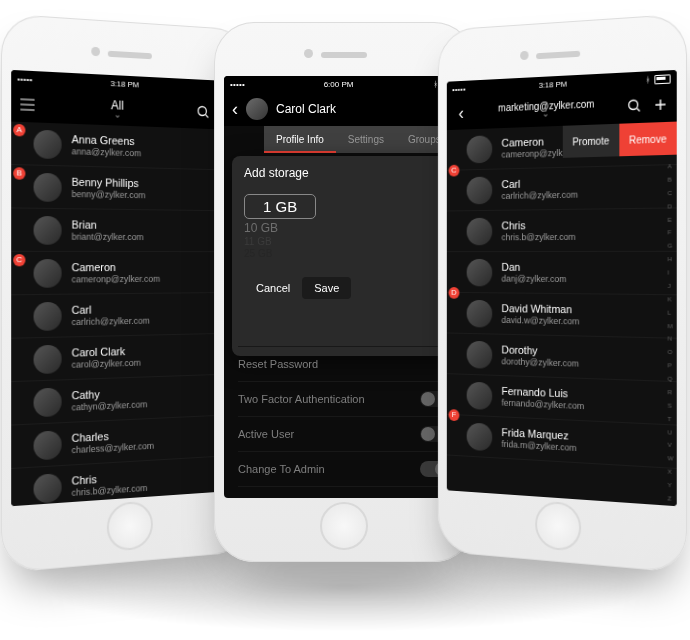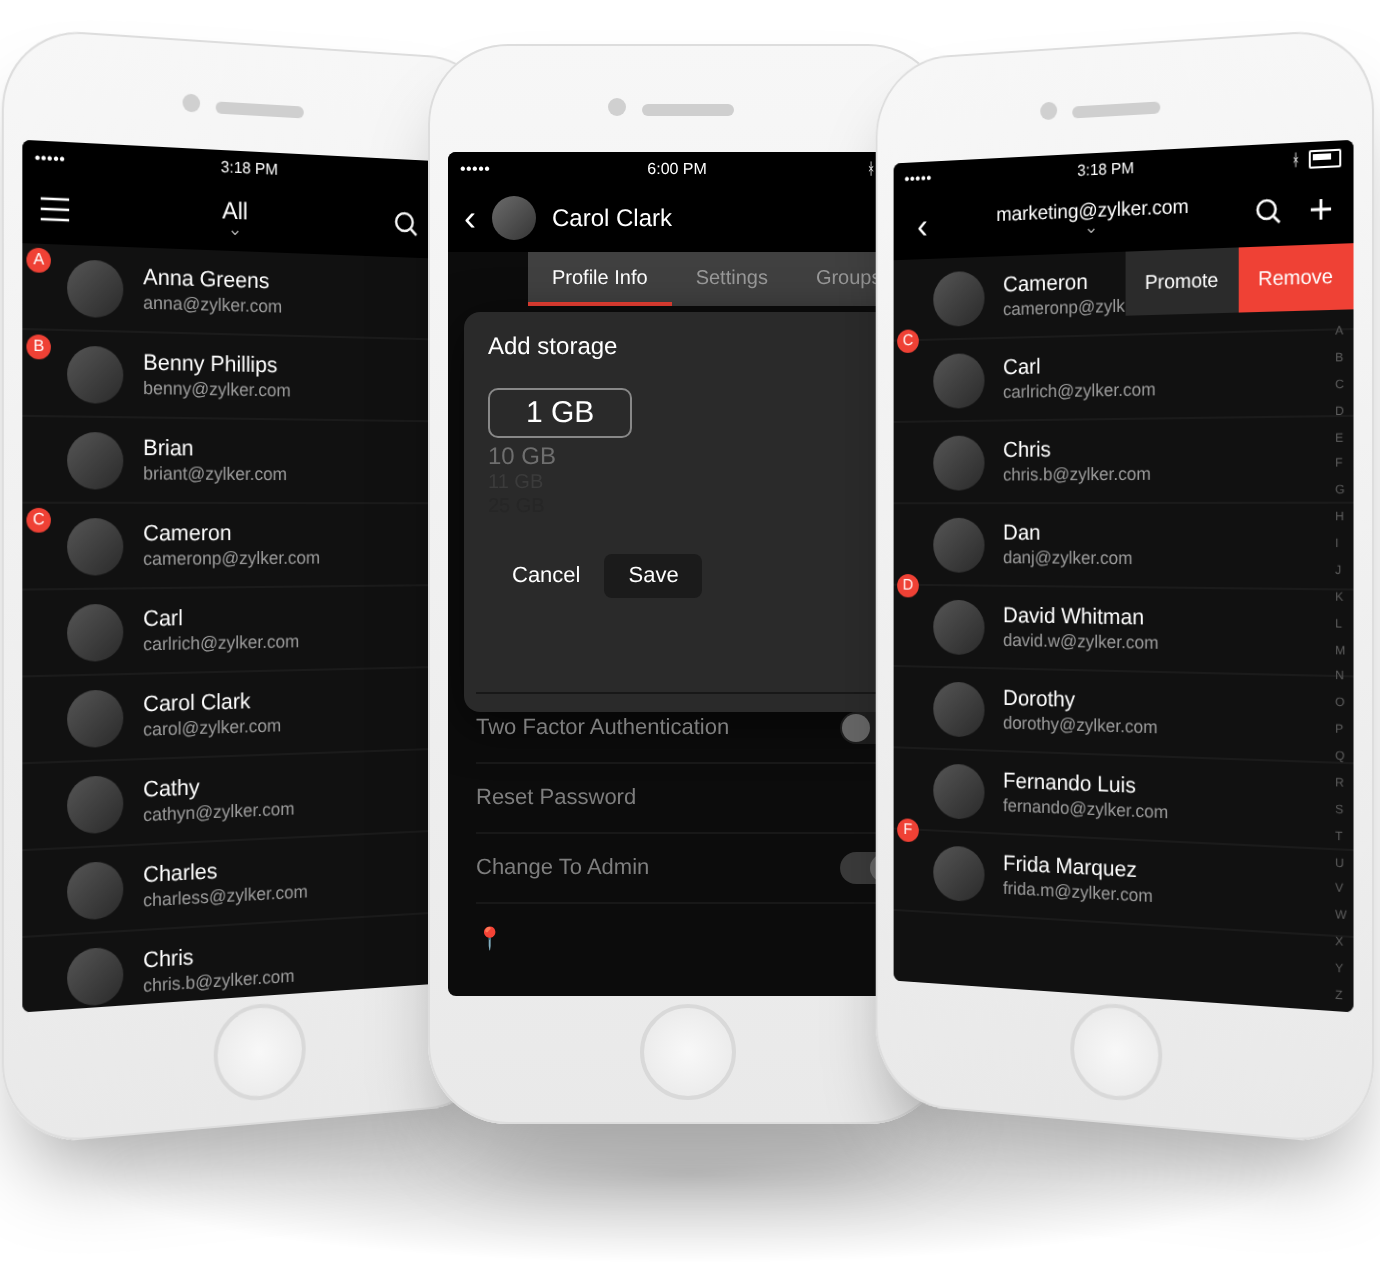--- a/index.html
+++ b/index.html
@@ -275,27 +275,33 @@
           <div class="dimmer" style="color:#262626">25 GB</div>
         </div>
         <div class="mbtns">
           <span>Cancel</span>
           <span class="save">Save</span>
         </div>
       </div>
 
       <div class="optlist">
         <div class="optrow">
+          <span>Reset Password</span>
+        </div>
+        <div class="optrow">
           <span>Two Factor Authentication</span>
           <span class="toggle">
               <span class="knob" style="left:1px;right:auto;"></span>
             </span>
         </div>
         <div class="optrow">
-          <span>Reset Password</span>
+          <span>Active User</span>
+          <span class="toggle">
+              <span class="knob" style="left:1px;right:auto;"></span>
+            </span>
         </div>
         <div class="optrow">
           <span>Change To Admin</span>
           <span class="toggle on">
               <span class="knob"></span>
             </span>
         </div>
         <div class="optrow" style="border-top:1px solid #181818;">
           <span style="display:flex;gap:8px;align-items:center;">
             <span>📍</span>

